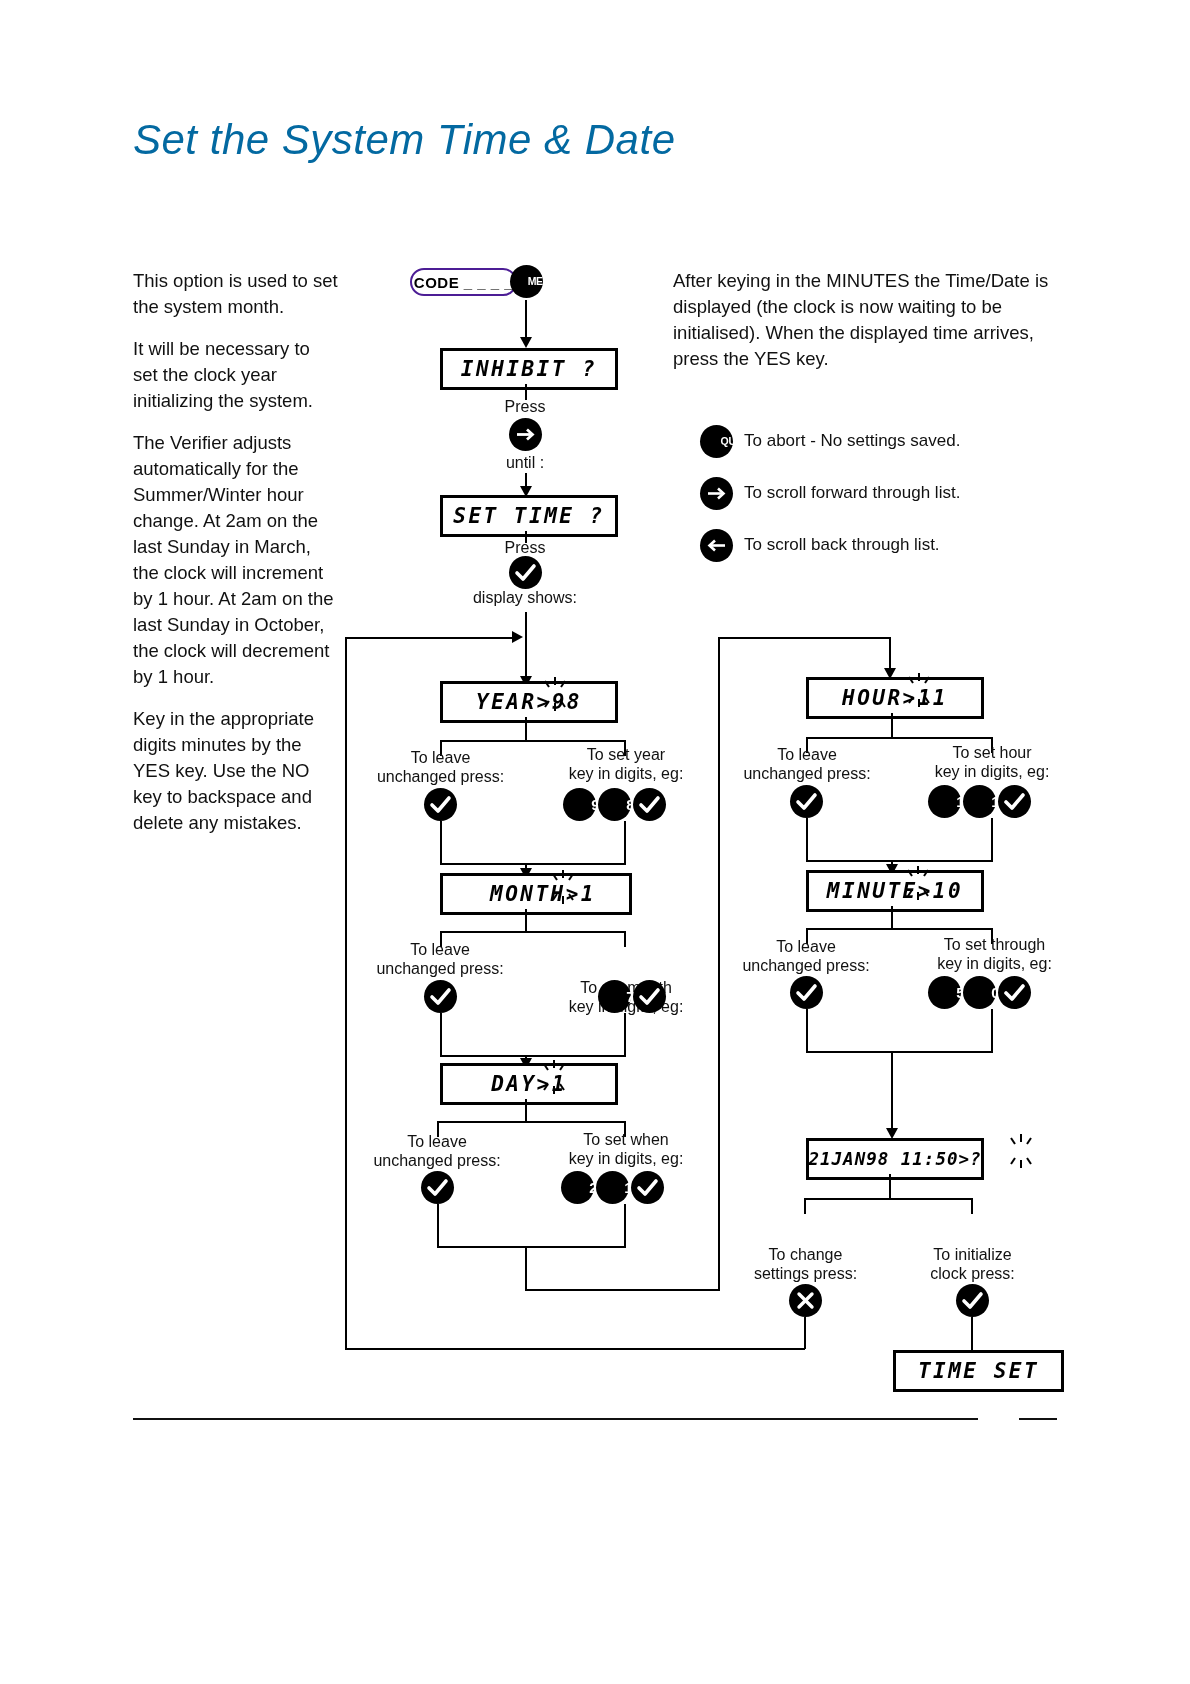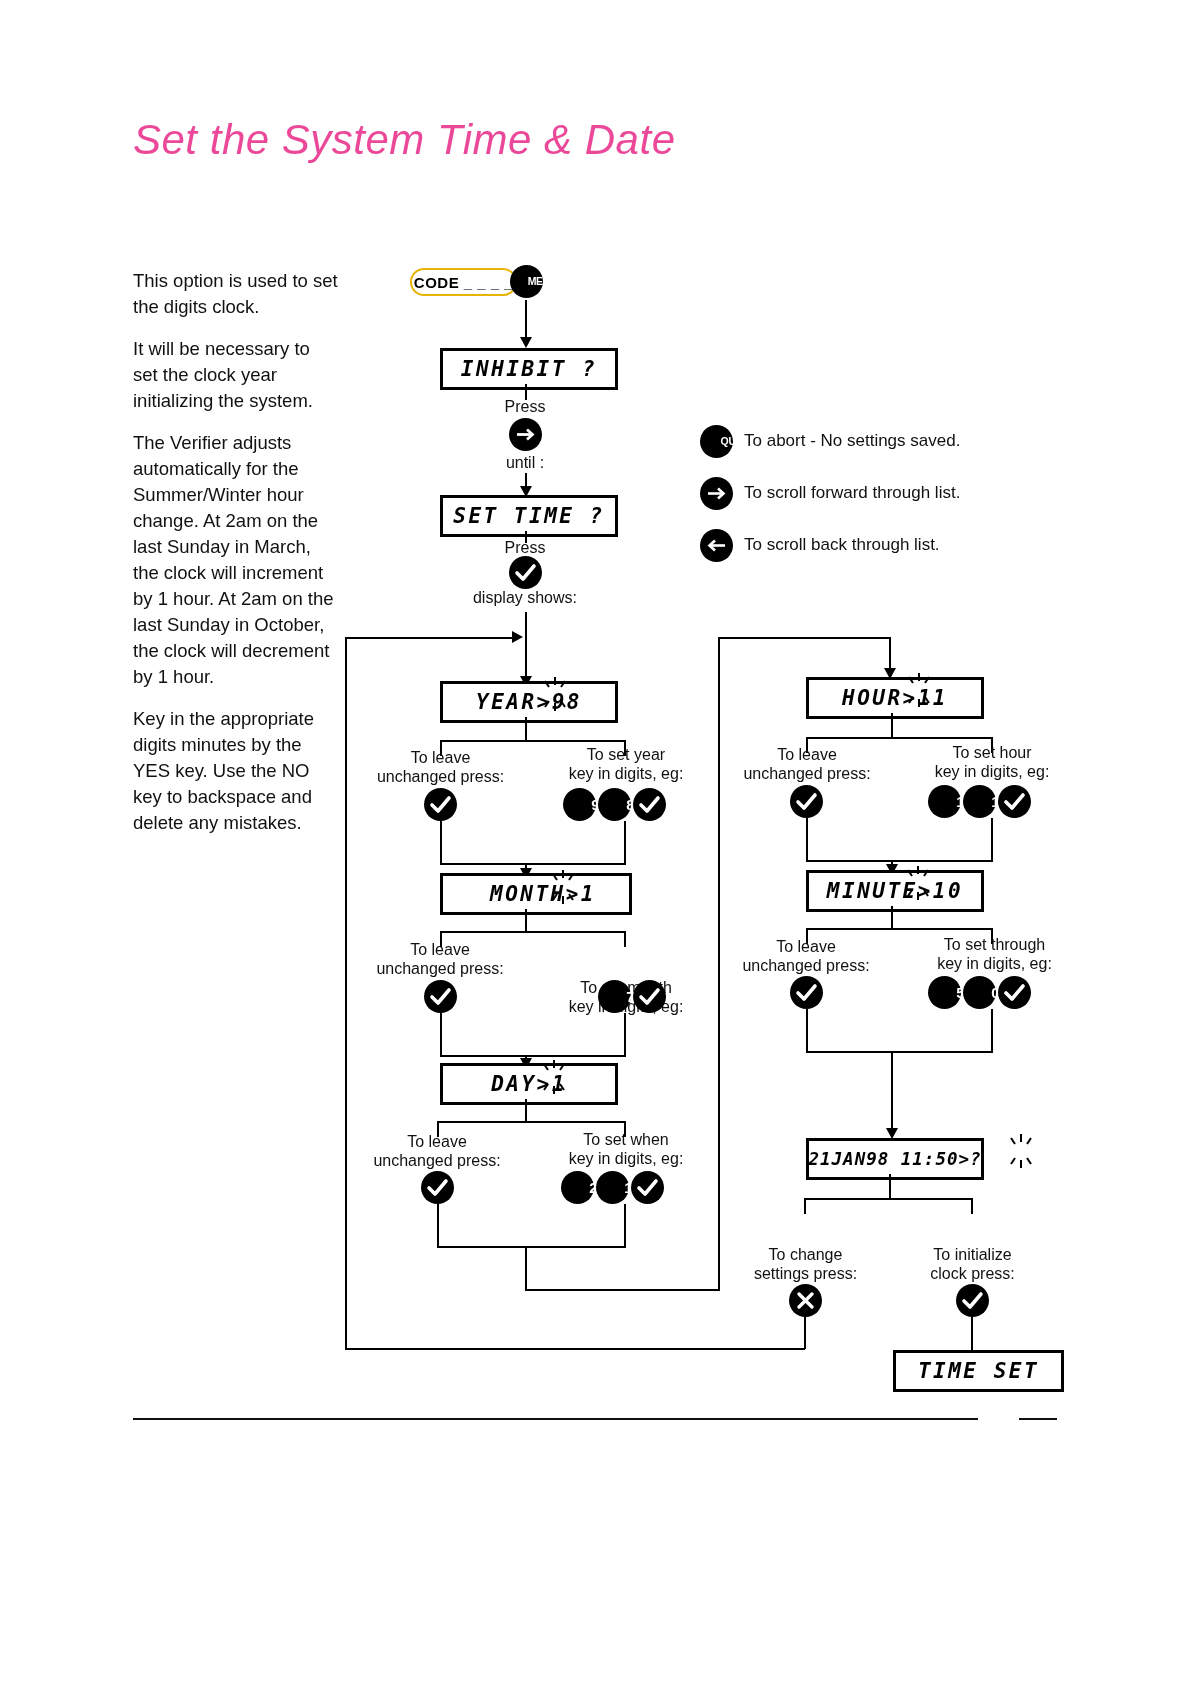--- a/index.html
+++ b/index.html
@@ -2,21 +2,21 @@
 <html><head>
 <meta charset="utf-8">
 <style>
   html,body{margin:0;padding:0;background:#fff;}
   body{width:1190px;height:1684px;position:relative;
        font-family:"Liberation Sans","DejaVu Sans",sans-serif;color:#000;}
   .page{position:absolute;left:0;top:0;width:1190px;height:1684px;overflow:hidden;}
 
   
   .title{position:absolute;left:133px;top:116px;font-size:42px;font-style:italic;
-         font-weight:400;letter-spacing:0.5px;color:#ec4899;white-space:nowrap;}
+         font-weight:400;letter-spacing:0.5px;color:#0369a1;white-space:nowrap;}
 
   
   .col-left{position:absolute;left:133px;top:268px;width:206px;
             font-size:18.5px;line-height:26px;color:#111;}
   .col-left p{margin:0 0 16px 0;}
   .col-right{position:absolute;left:673px;top:268px;width:395px;
              font-size:18.5px;line-height:26px;color:#111;}
   .col-right p{margin:0;}
 
   
@@ -56,41 +56,44 @@
              border-top:11px solid #000;}
   .arrowhead.right{border-top:6px solid transparent;border-bottom:6px solid transparent;
                    border-left:11px solid #000;border-right:0;}
 
   
   .cap{position:absolute;font-size:16px;color:#111;text-align:center;line-height:19px;
        white-space:nowrap;}
   .cap2{position:absolute;font-size:16px;color:#111;text-align:center;line-height:19px;}
 
   
-  .code-pill{position:absolute;border:2px solid #eab308;border-radius:14px;
+  .code-pill{position:absolute;border:2px solid #4c1d95;border-radius:14px;
              display:flex;align-items:center;justify-content:center;
              font-size:15px;font-weight:700;letter-spacing:0.5px;background:#fff;}
 
   
   .rule{position:absolute;background:#111;height:1.5px;}
 </style>
 </head>
 <body>
 
 <div class="page">
 
   <div class="title">Set the System Time &amp; Date</div>
 
   <div class="col-left">
-    <p>This option is used to set the digits clock.</p>
+    <p>This option is used to set the system month.</p>
     <p>It will be necessary to set the clock year initializing the system.</p>
     <p>The Verifier adjusts automatically for the Summer/Winter hour change. At 2am on the last Sunday in March, the clock will increment by 1 hour. At 2am on the last Sunday in October, the clock  will decrement by 1 hour.</p>
     <p>Key in the appropriate digits minutes by the YES key. Use the NO key to backspace and delete any mistakes.</p>
   </div>
 
+  <div class="col-right">
+    <p>After keying in the MINUTES the Time/Date is displayed (the clock is now waiting to be initialised). When the displayed time arrives, press the YES key.</p>
+  </div>
 
   <div class="legend">
     <div class="legend-row">
       <span class="key">
         <span class="key-txt tiny">QUIT</span>
       </span>
       <span class="lg-label">To abort - No settings saved.</span>
     </div>
     <div class="legend-row">
       <span class="key">

